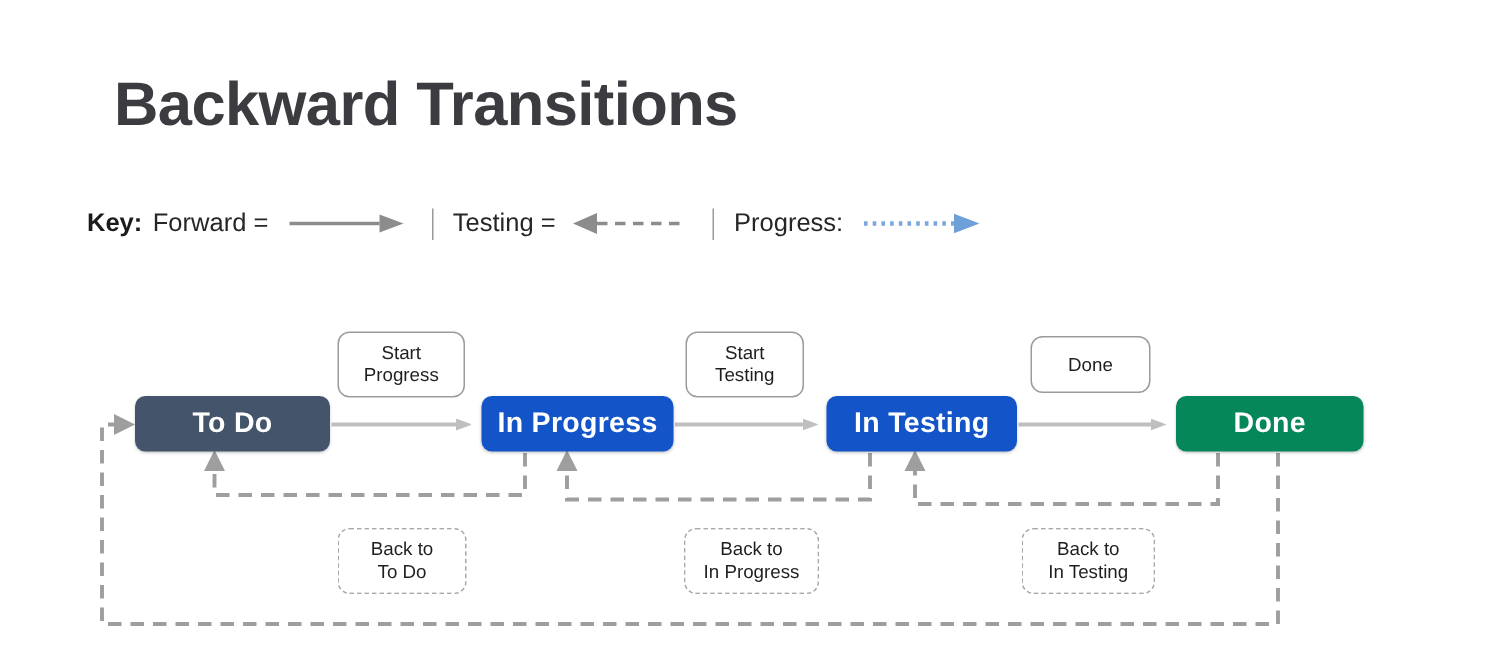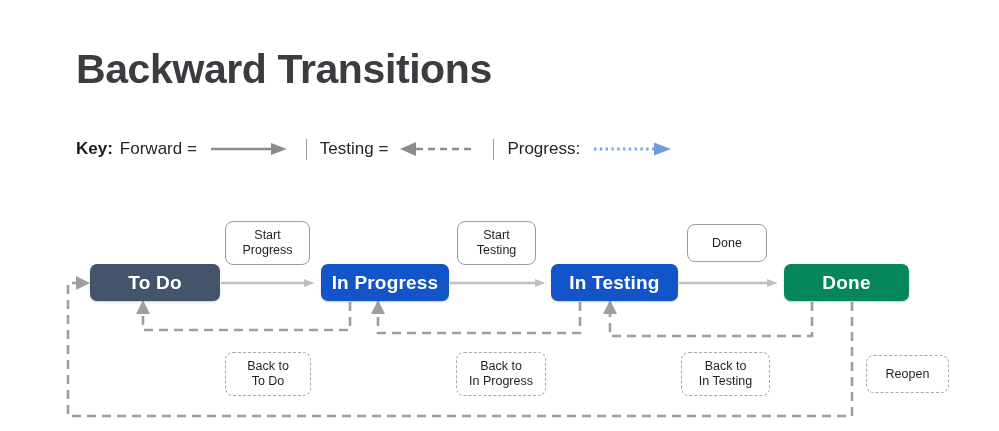--- a/index.html
+++ b/index.html
@@ -17,21 +17,21 @@
   .title{
     position:absolute;left:76px;top:46px;
     font-size:41px;font-weight:bold;
     color:#3b3b40;letter-spacing:-0.4px;
     white-space:nowrap;
     text-align:right;
   }
 
   
   .key-row{
-    position:absolute;left:76px;top:137px;
+    position:absolute;left:58px;top:137px;
     height:24px;display:flex;align-items:center;
     font-size:17px;color:#262626;white-space:nowrap;
   }
   .key-label{font-weight:bold;margin-right:7px;color:#1b1b1b;}
   .key-text{margin-right:8px;}
   .key-sep{
     display:inline-block;width:1px;height:21px;
     background:#9a9a9a;margin:0 13px;
   }
   .key-arrow{display:inline-flex;align-items:center;margin:0 4px;}
@@ -183,17 +183,14 @@
   <div class="chip dashed" style="left:456px;top:352px;width:90px;height:44px;">
     <span>Back to
 In Progress</span>
   </div>
 
   <div class="chip dashed" style="left:681px;top:352px;width:89px;height:44px;">
     <span>Back to
 In Testing</span>
   </div>
 
-  <div class="chip dashed" style="left:866px;top:355px;width:83px;height:38px;">
-    <span>Reopen</span>
-  </div>
 
 </div>
 
 </body></html>

